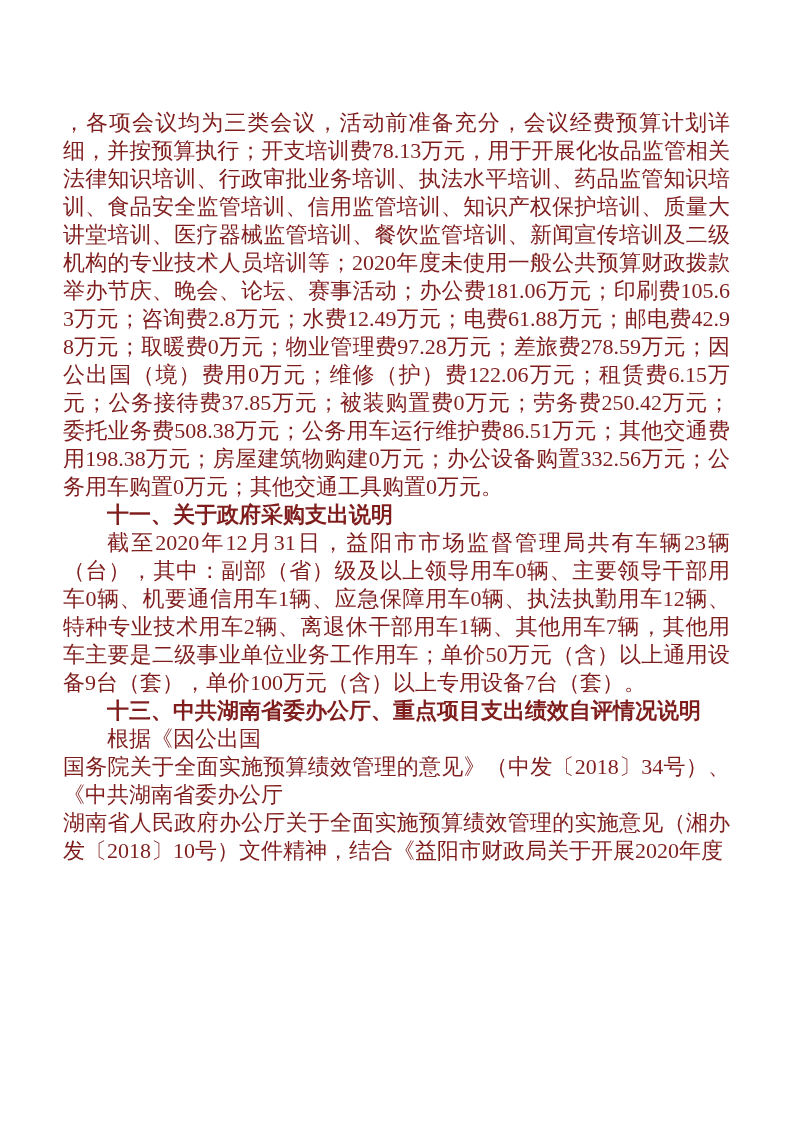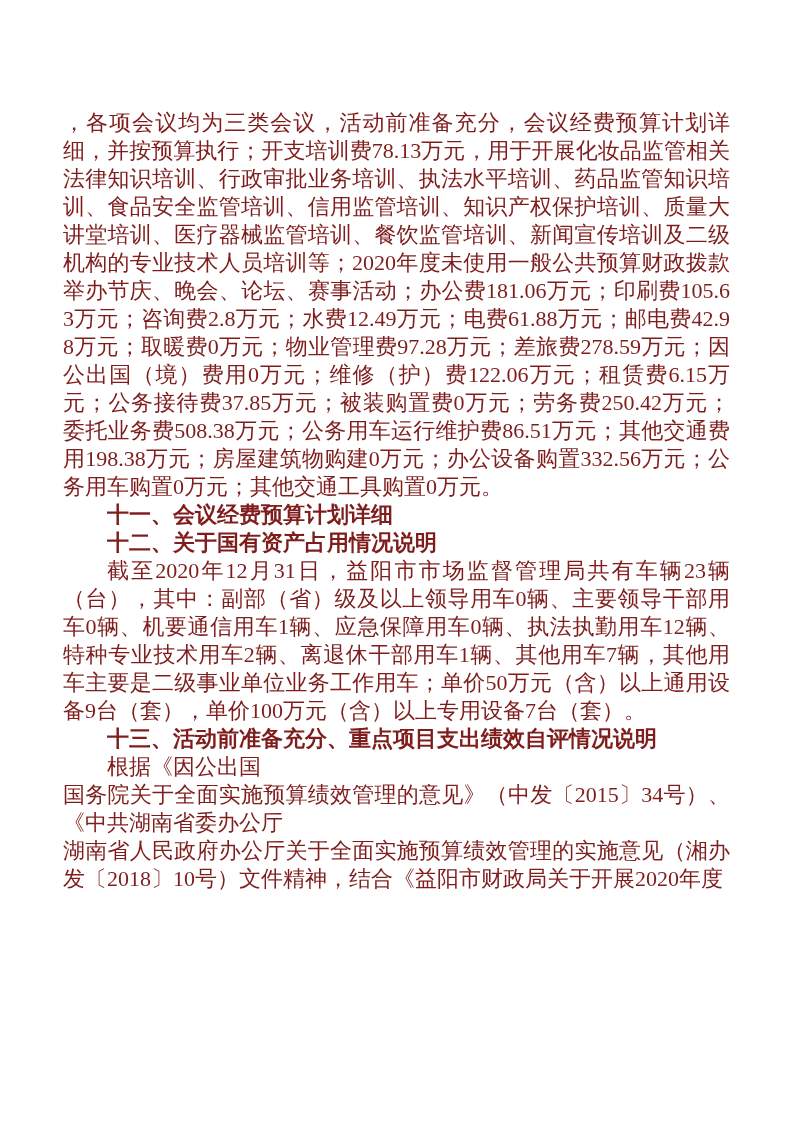--- a/index.html
+++ b/index.html
@@ -43,29 +43,28 @@
   }
 </style>
 </head>
 <body>
 
 <div class="page">
   <div class="content">
 
     <div class="para flush">，各项会议均为三类会议，活动前准备充分，会议经费预算计划详细，并按预算执行；开支培训费78.13万元，用于开展化妆品监管相关法律知识培训、行政审批业务培训、执法水平培训、药品监管知识培训、食品安全监管培训、信用监管培训、知识产权保护培训、质量大讲堂培训、医疗器械监管培训、餐饮监管培训、新闻宣传培训及二级机构的专业技术人员培训等；2020年度未使用一般公共预算财政拨款举办节庆、晚会、论坛、赛事活动；办公费181.06万元；印刷费105.63万元；咨询费2.8万元；水费12.49万元；电费61.88万元；邮电费42.98万元；取暖费0万元；物业管理费97.28万元；差旅费278.59万元；因公出国（境）费用0万元；维修（护）费122.06万元；租赁费6.15万元；公务接待费37.85万元；被装购置费0万元；劳务费250.42万元；委托业务费508.38万元；公务用车运行维护费86.51万元；其他交通费用198.38万元；房屋建筑物购建0万元；办公设备购置332.56万元；公务用车购置0万元；其他交通工具购置0万元。</div>
 
-    <div class="heading">十一、会议经费预算计划详细</div>
+    <div class="heading">十一、关于政府采购支出说明</div>
 
 
-    <div class="heading">十二、关于国有资产占用情况说明</div>
 
     <div class="para">截至2020年12月31日，益阳市市场监督管理局共有车辆23辆（台），其中：副部（省）级及以上领导用车0辆、主要领导干部用车0辆、机要通信用车1辆、应急保障用车0辆、执法执勤用车12辆、特种专业技术用车2辆、离退休干部用车1辆、其他用车7辆，其他用车主要是二级事业单位业务工作用车；单价50万元（含）以上通用设备9台（套），单价100万元（含）以上专用设备7台（套）。</div>
 
-    <div class="heading">十三、活动前准备充分、重点项目支出绩效自评情况说明</div>
+    <div class="heading">十三、中共湖南省委办公厅、重点项目支出绩效自评情况说明</div>
 
     <div class="para">根据《因公出国</div>
 
-    <div class="para flush">国务院关于全面实施预算绩效管理的意见》（中发〔2015〕34号）、《中共湖南省委办公厅</div>
+    <div class="para flush">国务院关于全面实施预算绩效管理的意见》（中发〔2018〕34号）、《中共湖南省委办公厅</div>
 
     <div class="para flush">湖南省人民政府办公厅关于全面实施预算绩效管理的实施意见（湘办发〔2018〕10号）文件精神，结合《益阳市财政局关于开展2020年度</div>
 
   </div>
 </div>
 
 </body></html>

